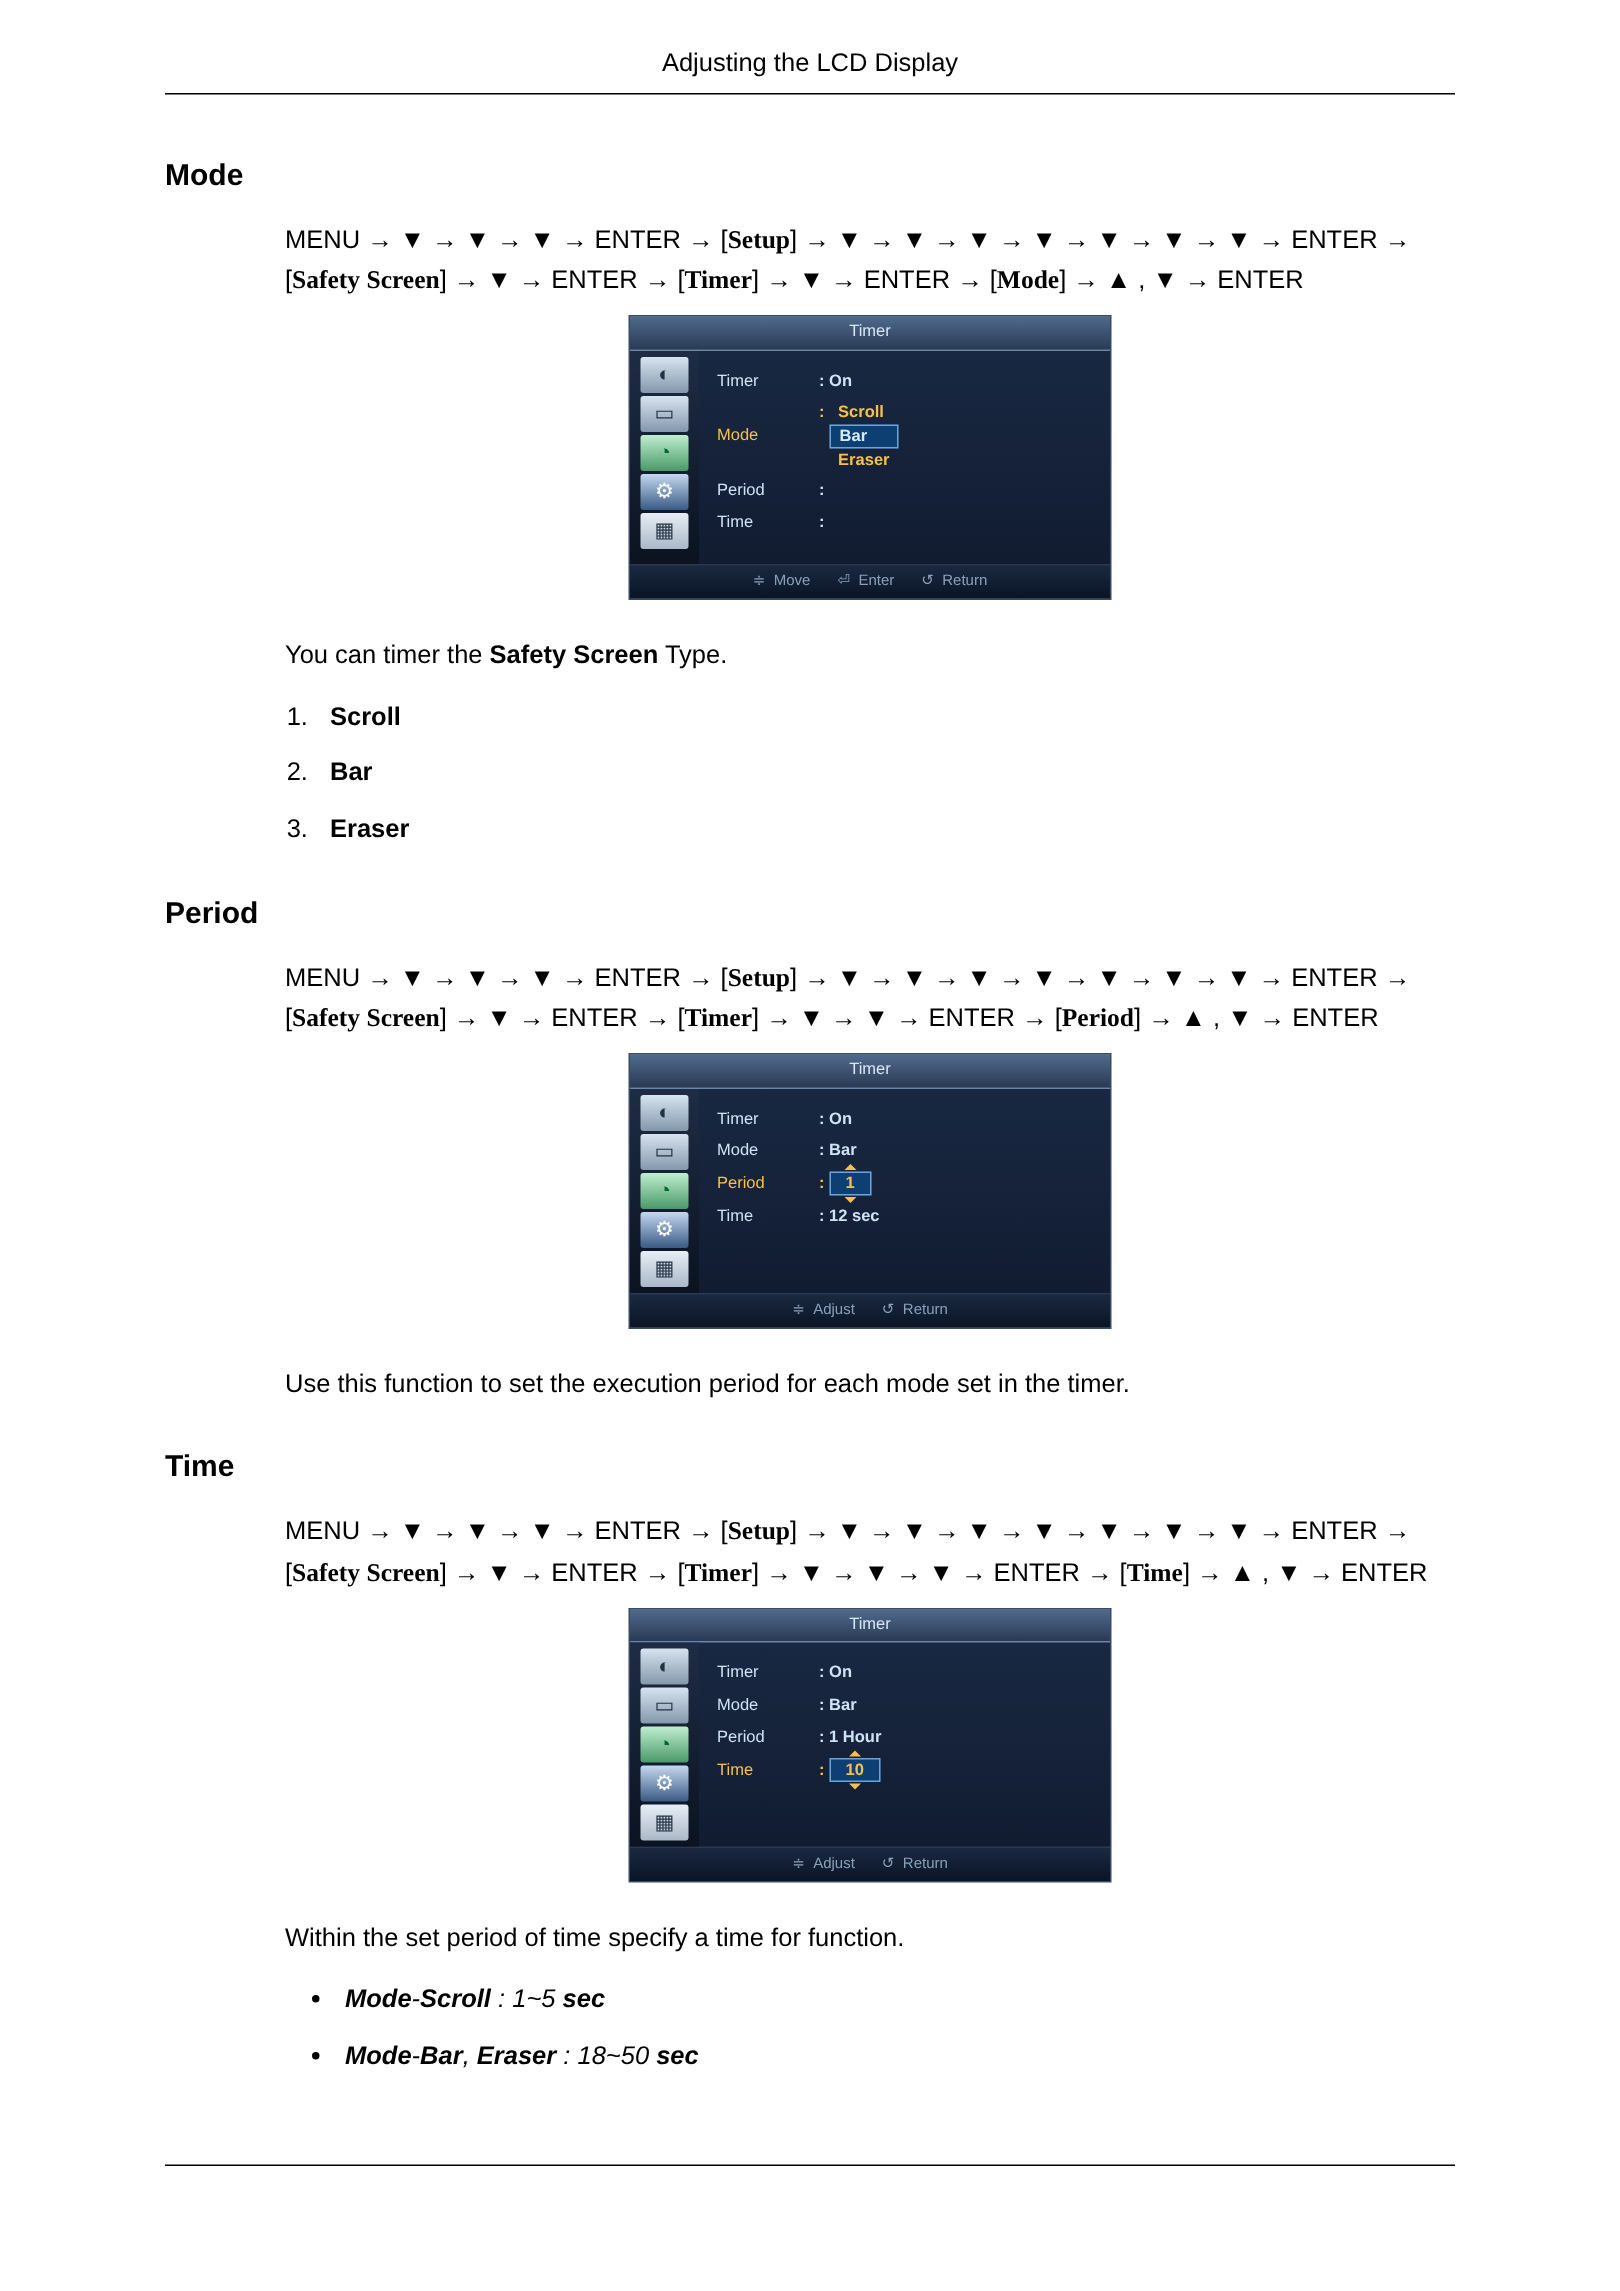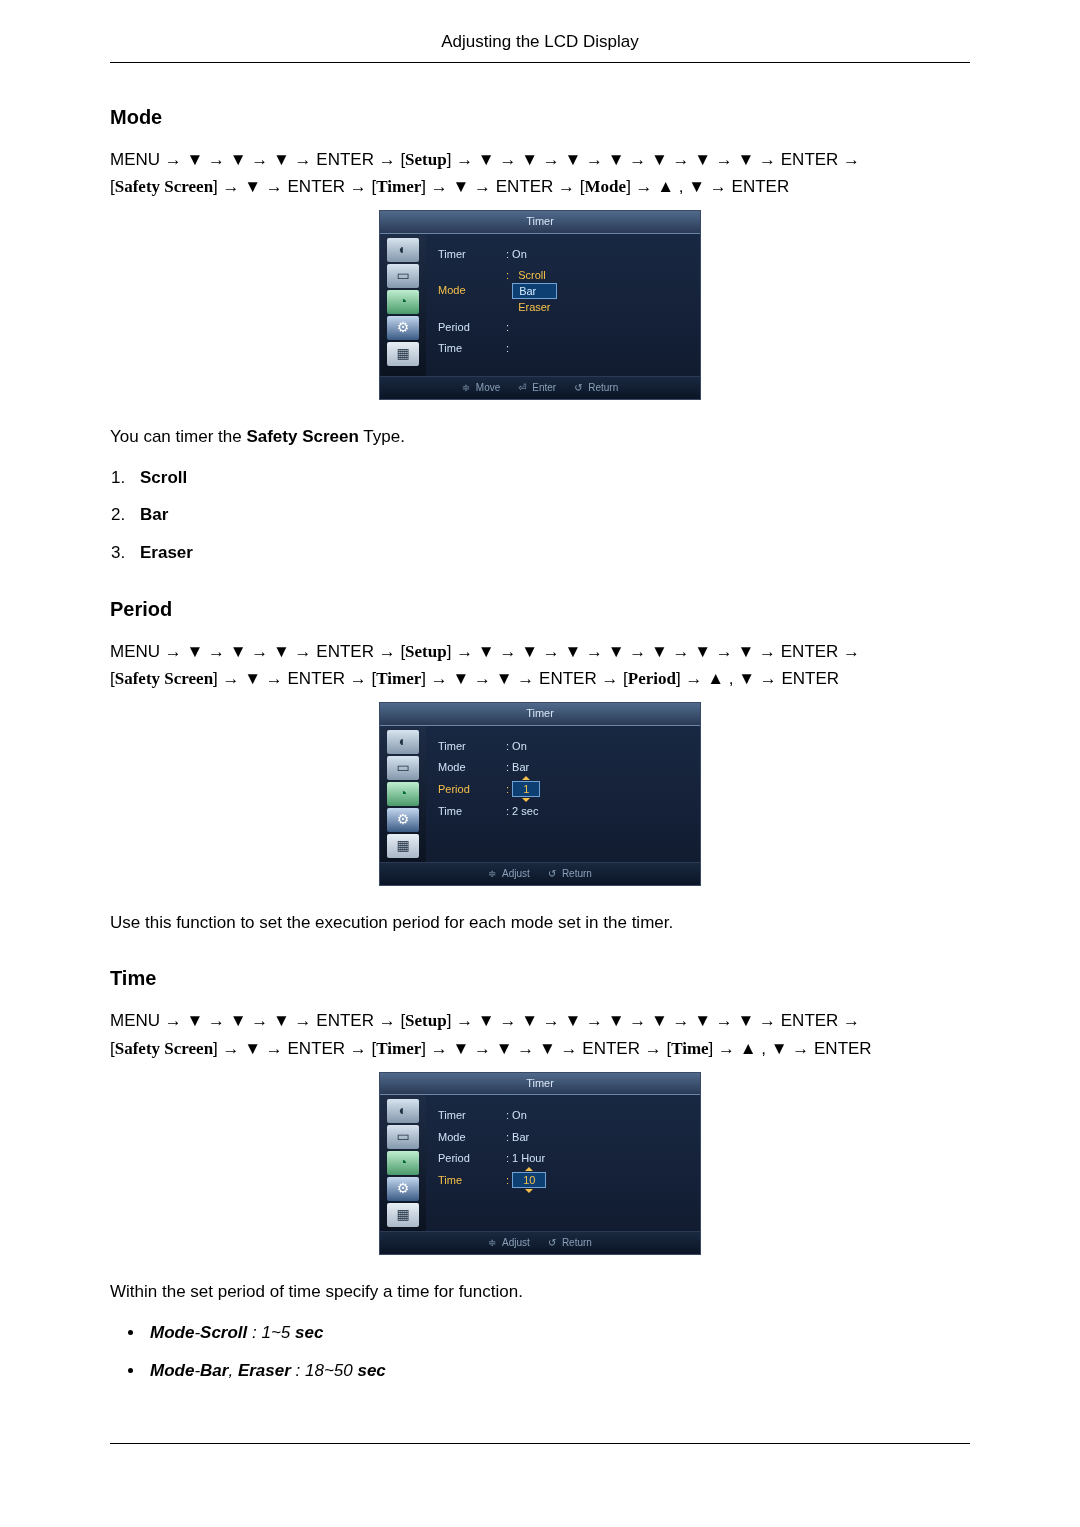--- a/index.html
+++ b/index.html
@@ -27,20 +27,21 @@
     border: none;
     border-top: 1px solid #000;
     margin-top: 60px;
   }
   h2.section {
     font-size: 20px;
     font-weight: bold;
     margin: 30px 0 15px 0;
   }
   .indented {
+    margin-left: 80px;
   }
   .path {
     font-size: 17px;
     line-height: 1.6;
     margin-bottom: 10px;
   }
   .label-bold {
     font-family: Georgia, "Times New Roman", serif;
     font-weight: bold;
   }
@@ -112,21 +113,21 @@
     min-height: 110px;
   }
   .osd-row {
     display:flex;
     align-items:center;
     gap:8px;
     padding: 3px 0;
   }
   .osd-row.hl .osd-k, .osd-row.hl .osd-v { color: #f6c04a; }
   .osd-k { width: 60px; }
-  .osd-v { flex:1; }
+  .osd-v { flex:1;font-weight:bold; }
   .opt-list {
     display:inline-flex;
     flex-direction: column;
     gap:1px;
     vertical-align: top;
   }
   .opt {
     padding: 0 6px;
     line-height: 14px;
   }
@@ -248,21 +249,21 @@
             <div class="osd-row">
               <span class="osd-k">Mode</span>
               <span class="osd-v">: Bar</span>
             </div>
             <div class="osd-row hl">
               <span class="osd-k">Period</span>
               <span class="osd-v">: <span class="spin">1</span></span>
             </div>
             <div class="osd-row">
               <span class="osd-k">Time</span>
-              <span class="osd-v">: 2 sec</span>
+              <span class="osd-v">: 12 sec</span>
             </div>
           </div>
         </div>
         <div class="osd-footer">
           <span><span class="pill">≑</span>Adjust</span>
           <span><span class="pill">↺</span>Return</span>
         </div>
       </div>
     <p>Use this function to set the execution period for each mode set in the timer.</p>
   </div>

